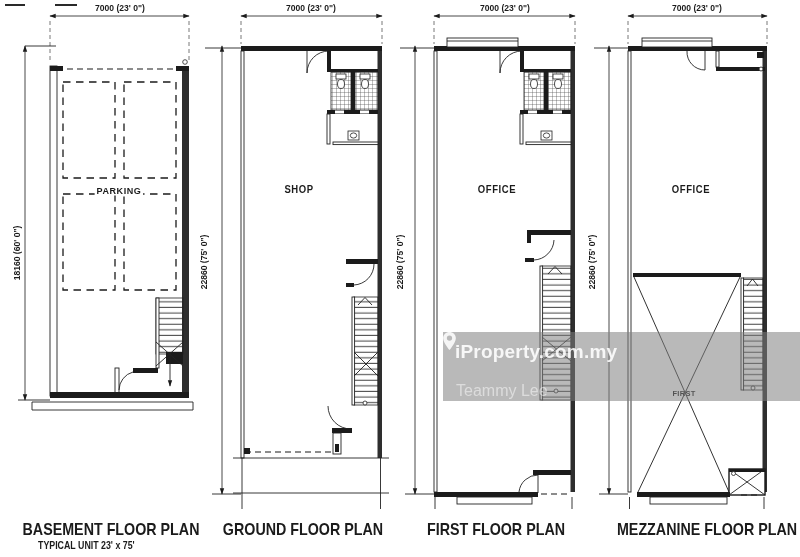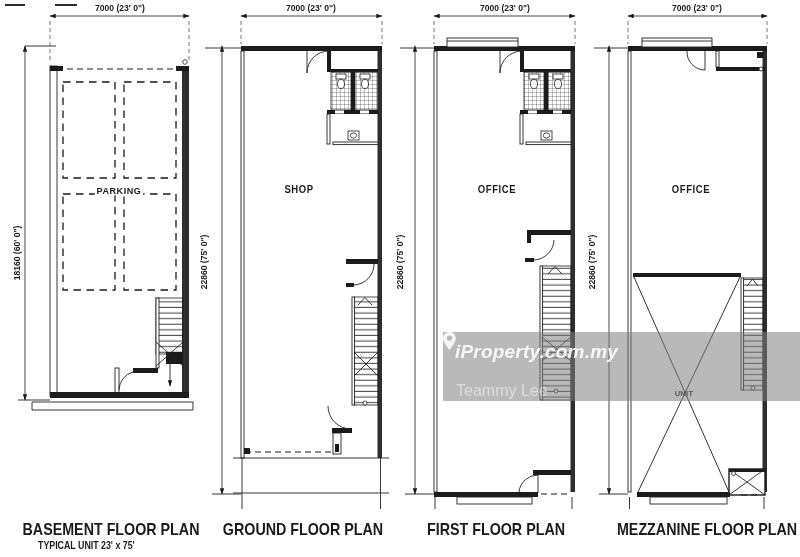--- a/index.html
+++ b/index.html
@@ -25,21 +25,21 @@
   .lbl{position:absolute;font-weight:bold;color:#1b1b1b;white-space:nowrap;z-index:2;}
   .dimh{font-size:9px;transform:translateX(-50%) scaleX(.95)}
   .dimv{font-size:9px;transform:translate(-50%,-50%) rotate(-90deg) scaleX(.95)}
   .room{font-size:10px;letter-spacing:.6px;transform:translate(-50%,-50%) scaleX(.95);background:#fff;padding:0 2px}
   .voidlbl{font-size:7.5px;letter-spacing:.3px;transform:translate(-50%,-50%)}
   .title{font-size:17px;transform:translateX(-50%) scaleX(.84);transform-origin:center;letter-spacing:0}
   .subtitle{font-size:10.5px;transform:scaleX(.84);transform-origin:left}
   
   .wm{position:absolute;left:443px;top:332px;width:357px;height:69px;
       background:rgba(127,127,127,.55);z-index:3;}
-  .wm-row{display:flex;align-items:center;gap:7px;margin:9px 0 4px 12px;font-style:italic;}
+  .wm-row{display:flex;align-items:center;gap:7px;margin:9px 0 4px 12px;}
   .wm-brand{font-size:19px;font-weight:bold;color:rgba(255,255,255,.88);letter-spacing:.2px;white-space:nowrap}
   .wm-agent{margin:19px 0 0 13px;font-size:16px;color:rgba(255,255,255,.5);white-space:nowrap}
 </style>
 </head>
 <body>
 
 <div class="canvas">
 
   <svg width="800" height="557" viewBox="0 0 800 557">
     <defs>
@@ -235,21 +235,21 @@
 
   <div class="lbl dimv" style="left:17px;top:253px">18160  (60' 0")</div>
   <div class="lbl dimv" style="left:204px;top:262px">22860  (75' 0")</div>
   <div class="lbl dimv" style="left:400px;top:262px">22860  (75' 0")</div>
   <div class="lbl dimv" style="left:592px;top:262px">22860  (75' 0")</div>
 
   <div class="lbl room" style="left:119px;top:190px;font-size:9.5px">PARKING</div>
   <div class="lbl room" style="left:299px;top:189px">SHOP</div>
   <div class="lbl room" style="left:497px;top:189px">OFFICE</div>
   <div class="lbl room" style="left:691px;top:189px">OFFICE</div>
-  <div class="lbl voidlbl" style="left:684px;top:393px">UNIT</div>
+  <div class="lbl voidlbl" style="left:684px;top:393px">FIRST</div>
 
   <div class="lbl title" style="left:111px;top:520px">BASEMENT FLOOR PLAN</div>
   <div class="lbl subtitle" style="left:38px;top:539px">TYPICAL UNIT 23' x 75'</div>
   <div class="lbl title" style="left:303px;top:520px">GROUND FLOOR PLAN</div>
   <div class="lbl title" style="left:496px;top:520px">FIRST FLOOR PLAN</div>
   <div class="lbl title" style="left:707px;top:520px">MEZZANINE FLOOR PLAN</div>
 
   <div class="wm">
     <div class="wm-row">
       <svg width="13" height="18" viewBox="0 0 12 17">

